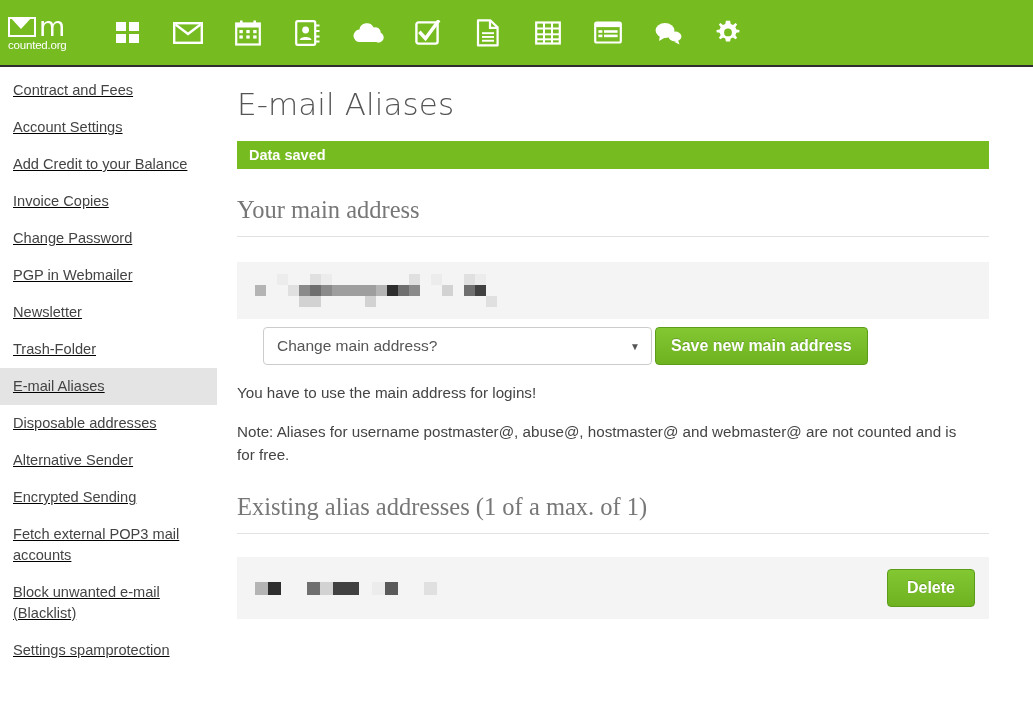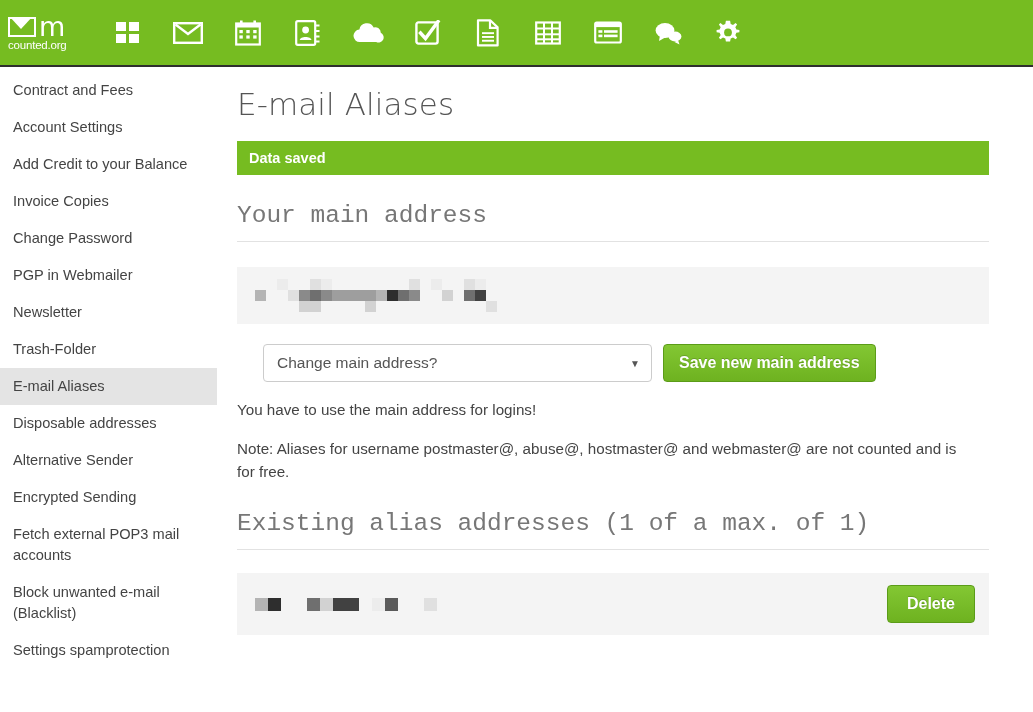--- a/index.html
+++ b/index.html
@@ -82,20 +82,21 @@
   .navicon svg { display: block; }
 
   
   .sidebar {
     position: absolute;
     top: 67px; left: 0;
     width: 217px;
     height: 645px;
     background: #ffffff;
     padding-top: 5px;
+    text-decoration: underline;
   }
   .side-item {
     padding: 8px 14px 8px 13px;
     font-size: 14.6px;
     color: #444444;
     line-height: 21px;
     cursor: pointer;
   }
   .side-item.active {
     background: #e4e4e4;
@@ -116,32 +117,32 @@
     letter-spacing: 0.1px;
     font-family: "DejaVu Sans", sans-serif;
   }
   .alert {
     margin-top: 19px;
     background: #76bc21;
     color: #ffffff;
     font-weight: bold;
     font-size: 14.5px;
     padding: 10px 12px;
-    height: 34px;
+    height: 28px;
     display: flex;
     align-items: center;
   }
   .section-head {
     font-size: 24.5px;
     font-weight: 300;
     color: #777777;
     margin-top: 27px;
     padding-bottom: 12px;
     border-bottom: 1px solid #e2e2e2;
-    font-family: Liberation Mono, monospace;
+    font-family: Liberation Serif, serif;
   }
   .grey-panel {
     background: #f4f4f4;
     height: 57px;
     margin-top: 25px;
     display: flex;
     align-items: center;
     padding-left: 18px;
     position: relative;
   }
@@ -152,23 +153,23 @@
     justify-content: space-between;
   }
 
   
   .pixels { display: flex; align-items: center; }
   .px { display: inline-block; }
 
   .controls-row {
     display: flex;
     align-items: center;
-    margin-top: 20px;
+    margin-top: 8px;
     padding-left: 26px;
-    gap: 11px;
+    gap: 3px;
   }
   .select-box {
     width: 389px;
     height: 38px;
     border: 1px solid #cccccc;
     border-radius: 4px;
     background: #ffffff;
     display: flex;
     align-items: center;
     justify-content: space-between;

